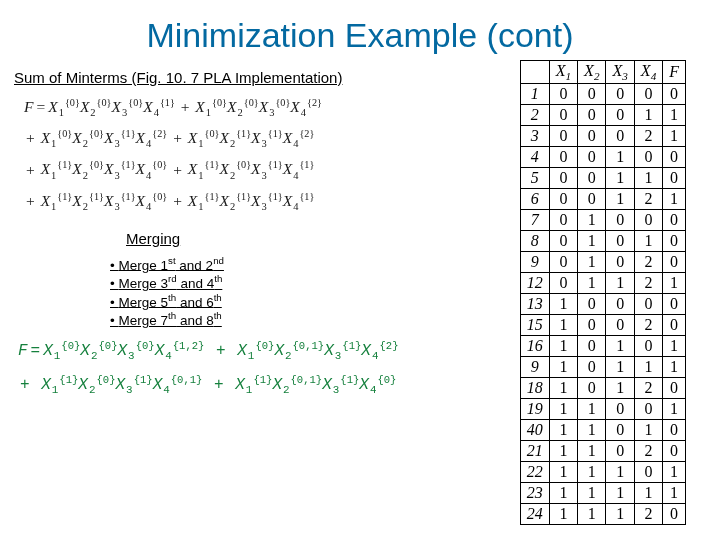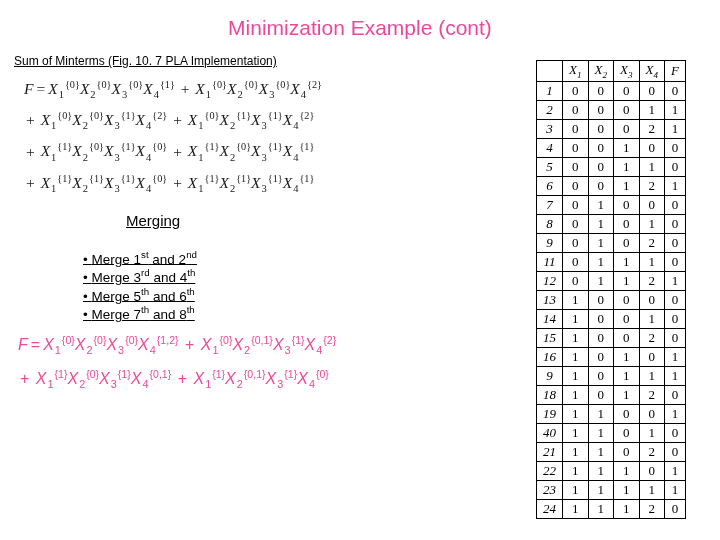--- a/index.html
+++ b/index.html
@@ -6,76 +6,76 @@
   body {
     width: 720px; height: 540px;
     background: #fff;
     font-family: Arial, Helvetica, sans-serif;
     color: #000;
     position: relative;
     overflow: hidden;
   }
   .title {
     text-align: center;
-    font-size: 21px;
+    font-size: 34px;
     font-weight: 400;
-    color: #ec4899;
+    color: #0369a1;
     margin-top: 16px;
   }
   .subtitle {
-    font-size: 12px;
+    font-size: 15px;
     text-decoration: underline;
     margin: 14px 0 8px 14px;
   }
   .eqwrap {
     margin-left: 24px;
     font-family: "Times New Roman", Times, serif;
     font-style: italic;
     font-size: 15.5px;
     line-height: 1.7;
     color: #1a1a1a;
     width: 420px;
   }
   .eqwrap2 {
     margin-left: 18px;
-    font-family: Liberation Sans, sans-serif;
+    font-family: Liberation Mono, monospace;
     font-style: italic;
     font-size: 16px;
     line-height: 1.9;
-    color: #ec4899;
+    color: #15803d;
     width: 430px;
     margin-top: 8px;
   }
   .eqrow { margin: 3px 0; white-space: nowrap; }
   .var { font-style: italic; }
   .sub { font-size: 0.68em; vertical-align: sub; font-style: normal; margin-left: 1px; }
   .sup { font-size: 0.66em; vertical-align: super; font-style: normal; margin-left: 1px; }
   .plus { font-style: normal; margin: 0 2px; }
   .eq { font-style: normal; margin: 0 3px; }
   .merging-head {
     font-size: 15px;
     text-decoration: underline;
-    margin: 14px 0 20px 126px;
+    margin: 14px 0 8px 126px;
   }
   .mlist {
-    margin-left: 83px;
+    margin-left: 110px;
     font-size: 13.5px;
   }
   .mlist .mi { text-decoration: underline; margin: 1px 0; }
   .mlist .mi .ord { font-size: 0.72em; vertical-align: super; }
   .bullet { font-style: normal; }
 
   
   .ttab {
     position: absolute;
     right: 34px;
     top: 60px;
     border-collapse: collapse;
     font-family: "Times New Roman", Times, serif;
-    font-size: 13px;
+    font-size: 16px;
     border-radius: 18px;
   }
   .ttab th, .ttab td {
     border: 1px solid #000;
     padding: 1px 6px;
     text-align: center;
     font-weight: normal;
   }
   .ttab th { font-style: italic; }
   .ttab th .tsub { font-size: 0.7em; vertical-align: sub; font-style: italic; }
@@ -186,49 +186,33 @@
       </tr>
       <tr>
         <td>9</td>
         <td>0</td>
         <td>1</td>
         <td>0</td>
         <td>2</td>
         <td>0</td>
       </tr>
       <tr>
-        <td>11</td>
-        <td>0</td>
-        <td>1</td>
-        <td>1</td>
-        <td>1</td>
-        <td>0</td>
-      </tr>
-      <tr>
         <td>12</td>
         <td>0</td>
         <td>1</td>
         <td>1</td>
         <td>2</td>
         <td>1</td>
       </tr>
       <tr class="grp">
         <td>13</td>
         <td>1</td>
         <td>0</td>
         <td>0</td>
         <td>0</td>
-        <td>0</td>
-      </tr>
-      <tr>
-        <td>14</td>
-        <td>1</td>
-        <td>0</td>
-        <td>0</td>
-        <td>1</td>
         <td>0</td>
       </tr>
       <tr>
         <td>15</td>
         <td>1</td>
         <td>0</td>
         <td>0</td>
         <td>2</td>
         <td>0</td>
       </tr>

